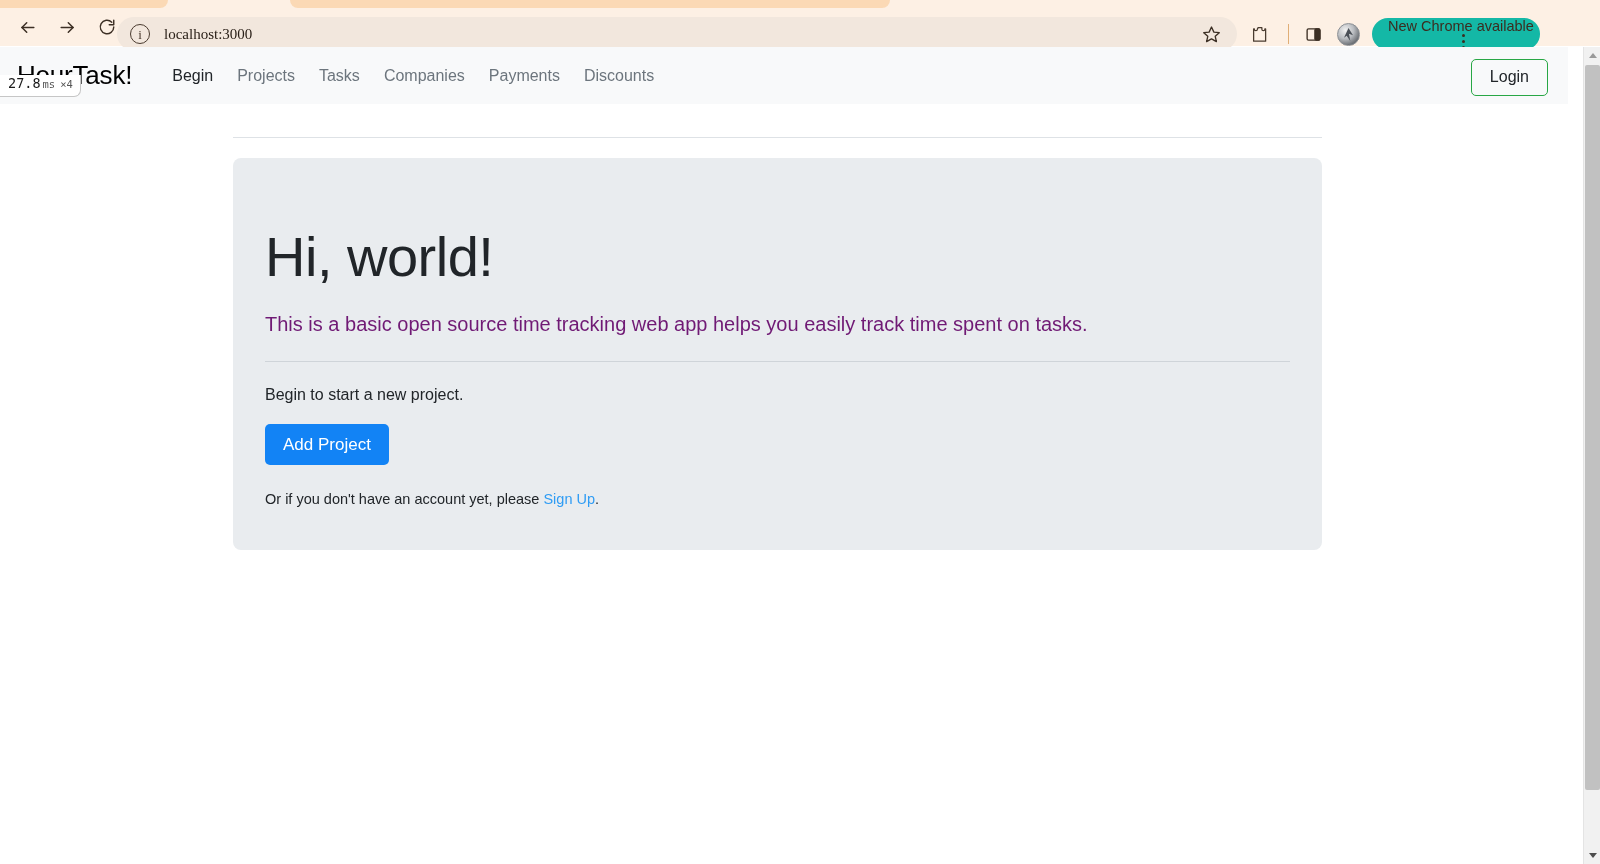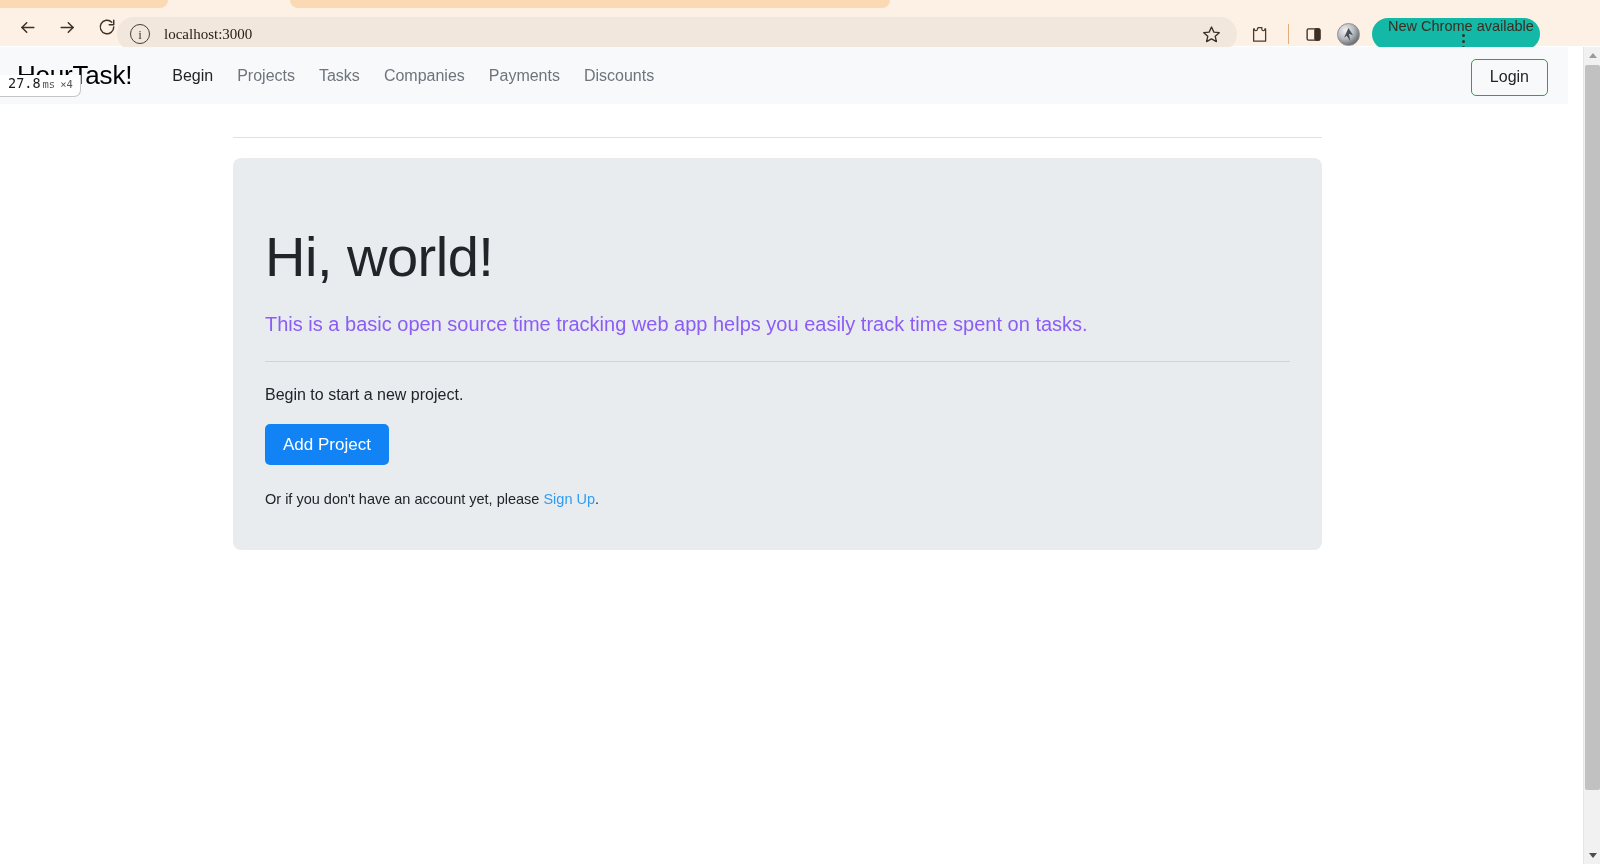--- a/index.html
+++ b/index.html
@@ -145,21 +145,21 @@
   .jumbotron {
     margin-top: 20px; width: 1089px; height: 392px;
     background: #e9ecef; border-radius: 8px;
     padding: 68px 32px 0 32px;
   }
   .jumbo-title {
     margin: 0; font-size: 56px; font-weight: normal; color: #212529;
     line-height: 1.12; letter-spacing: -0.5px;
   }
   .jumbo-lead {
-    margin: 24px 0 0 0; font-size: 20px; color: #8b5cf6; font-weight: normal;
+    margin: 24px 0 0 0; font-size: 20px; color: #701a75; font-weight: normal;
   }
   .jumbo-rule {
     margin: 25px 0 0 0; width: 1025px; height: 1px;
     background: #cfd4d9; border: none;
   }
   .jumbo-begin {
     margin: 24px 0 0 0; font-size: 16px; color: #212529;
   }
   .add-project-btn {
     margin-top: 20px; display: inline-block;

